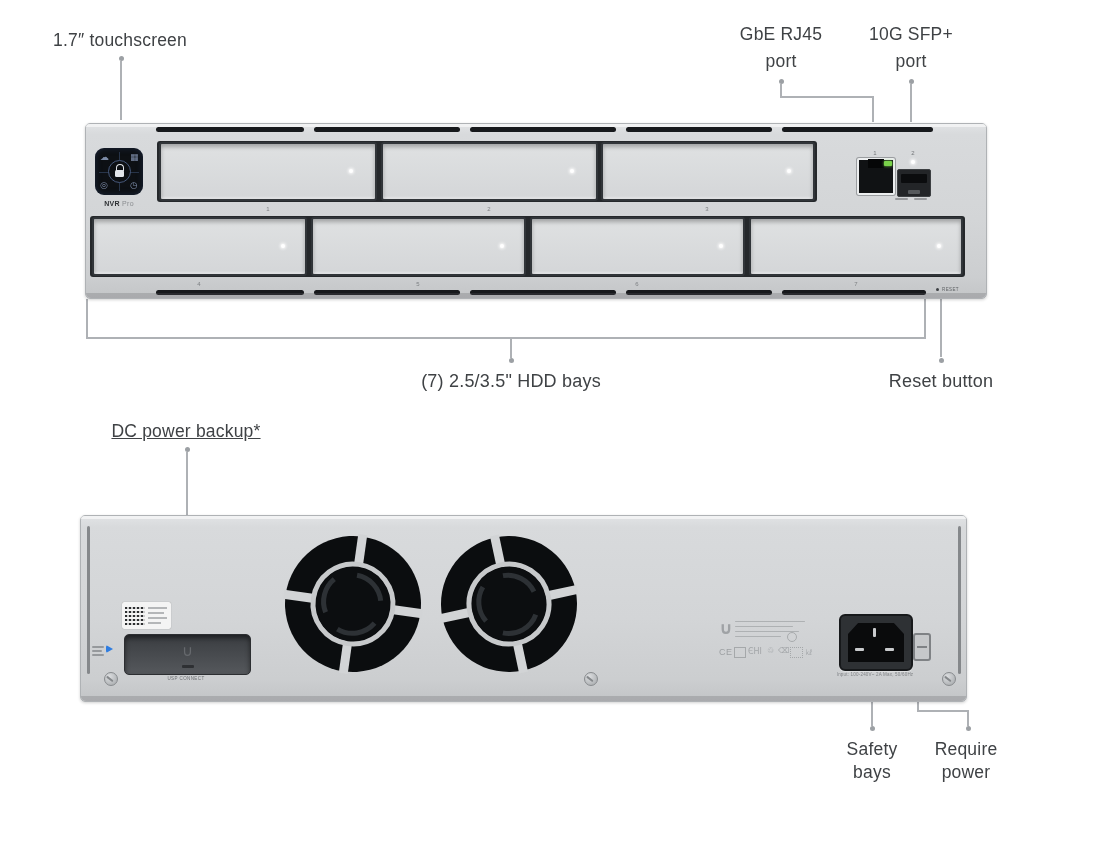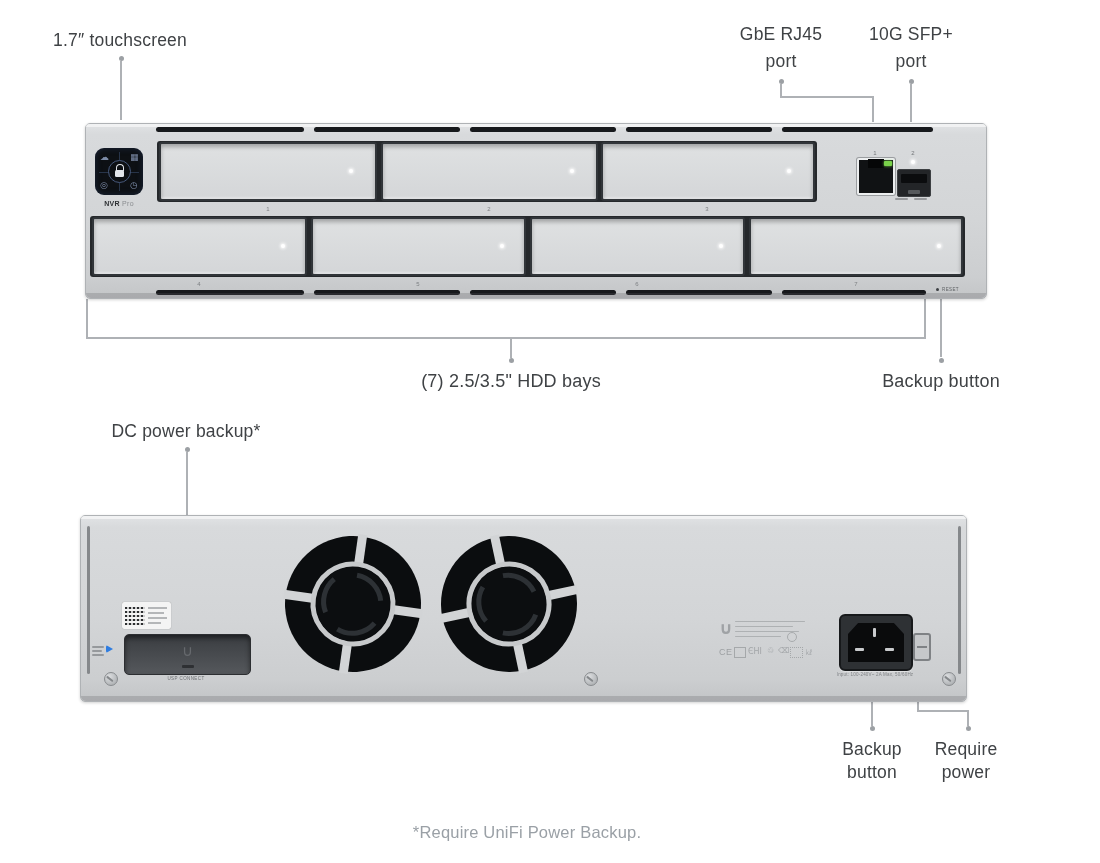--- a/index.html
+++ b/index.html
@@ -126,21 +126,21 @@
 
   <div class="cl-line" style="left:86px;top:299px;width:2px;height:40px;"></div>
   <div class="cl-line" style="left:86px;top:337px;width:840px;height:2px;"></div>
   <div class="cl-line" style="left:924px;top:299px;width:2px;height:40px;"></div>
   <div class="cl-line" style="left:510px;top:337px;width:2px;height:21px;"></div>
   <div class="cl-dot" style="left:511px;top:360px;"></div>
   <div class="callout" style="left:511px;top:371px;font-size:18px;">(7) 2.5/3.5" HDD bays</div>
 
   <div class="cl-line" style="left:940px;top:299px;width:2px;height:58px;"></div>
   <div class="cl-dot" style="left:941px;top:360px;"></div>
-  <div class="callout" style="left:941px;top:371px;font-size:18px;">Backup button</div>
+  <div class="callout" style="left:941px;top:371px;font-size:18px;">Reset button</div>
 
   <div class="device" style="left:85px;top:123px;width:900px;height:174px;">
 
     <div class="vent" style="left:70px;top:3px;width:148px;"></div>
     <div class="vent" style="left:228px;top:3px;width:146px;"></div>
     <div class="vent" style="left:384px;top:3px;width:146px;"></div>
     <div class="vent" style="left:540px;top:3px;width:146px;"></div>
     <div class="vent" style="left:696px;top:3px;width:151px;"></div>
 
     <div class="vent" style="left:70px;top:166px;width:148px;"></div>
@@ -211,28 +211,28 @@
       <div class="slot"></div>
       <div class="tab"></div>
     </div>
     <div class="tinybar" style="left:809px;top:74px;width:13px;"></div>
     <div class="tinybar" style="left:828px;top:74px;width:13px;"></div>
 
     <div class="reset-dot" style="left:850px;top:164px;"></div>
     <div class="reset-txt" style="left:856px;top:163px;">RESET</div>
   </div>
 
-  <div class="callout" style="left:186px;top:421px;">DC power backup*</div>
+  <div class="callout" style="left:186px;top:421px;text-decoration:underline;">DC power backup*</div>
   <div class="cl-dot" style="left:187px;top:449px;"></div>
   <div class="cl-line" style="left:186px;top:452px;width:2px;height:188px;"></div>
 
   <div class="cl-line" style="left:871px;top:702px;width:2px;height:24px;"></div>
   <div class="cl-dot" style="left:872px;top:728px;"></div>
-  <div class="callout" style="left:872px;top:739px;">Backup</div>
-  <div class="callout" style="left:872px;top:762px;">button</div>
+  <div class="callout" style="left:872px;top:739px;">Safety</div>
+  <div class="callout" style="left:872px;top:762px;">bays</div>
 
   <div class="cl-line" style="left:917px;top:702px;width:2px;height:10px;"></div>
   <div class="cl-line" style="left:917px;top:710px;width:52px;height:2px;"></div>
   <div class="cl-line" style="left:967px;top:710px;width:2px;height:16px;"></div>
   <div class="cl-dot" style="left:968px;top:728px;"></div>
   <div class="callout" style="left:966px;top:739px;">Require</div>
   <div class="callout" style="left:966px;top:762px;">power</div>
 
   <div class="device" style="left:80px;top:515px;width:885px;height:185px;">
     <div class="seam" style="left:6px;top:10px;height:148px;"></div>
@@ -320,14 +320,13 @@
     </div>
     <div class="rating" style="left:794px;top:156px;">Input: 100-240V~ 2A Max, 50/60Hz</div>
 
     <div class="latch" style="left:832px;top:117px;width:14px;height:24px;"></div>
 
     <div class="screw" style="left:23px;top:156px;"></div>
     <div class="screw" style="left:503px;top:156px;"></div>
     <div class="screw" style="left:861px;top:156px;"></div>
   </div>
 
-  <div class="footer" style="left:527px;top:823px;">*Require UniFi Power Backup.</div>
 </div>
 
 </body></html>

